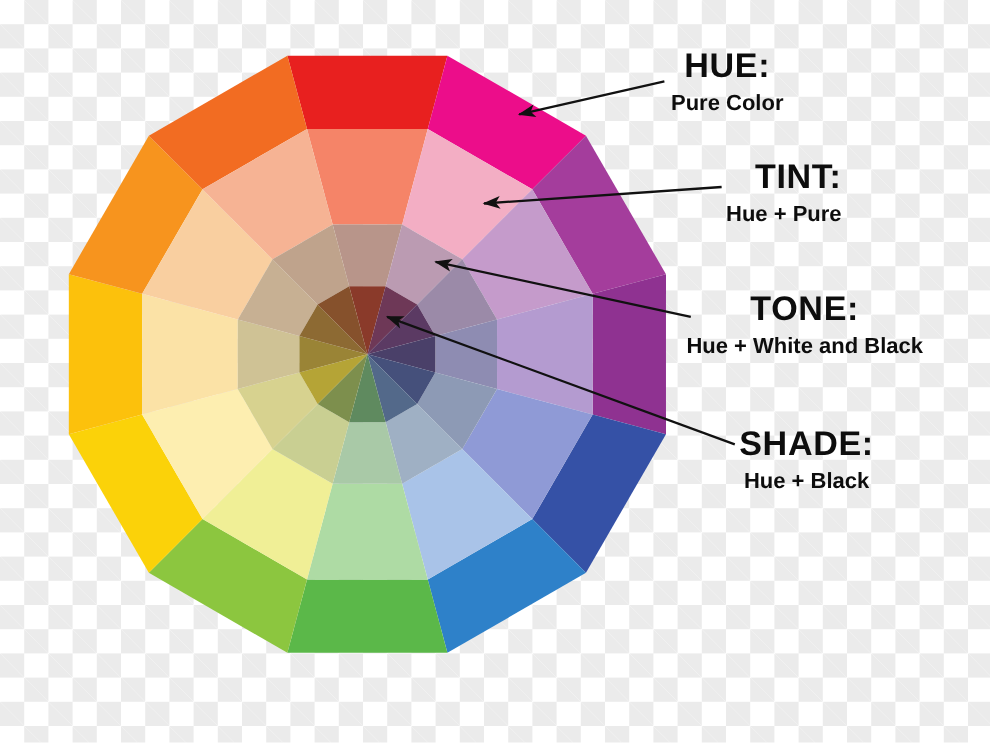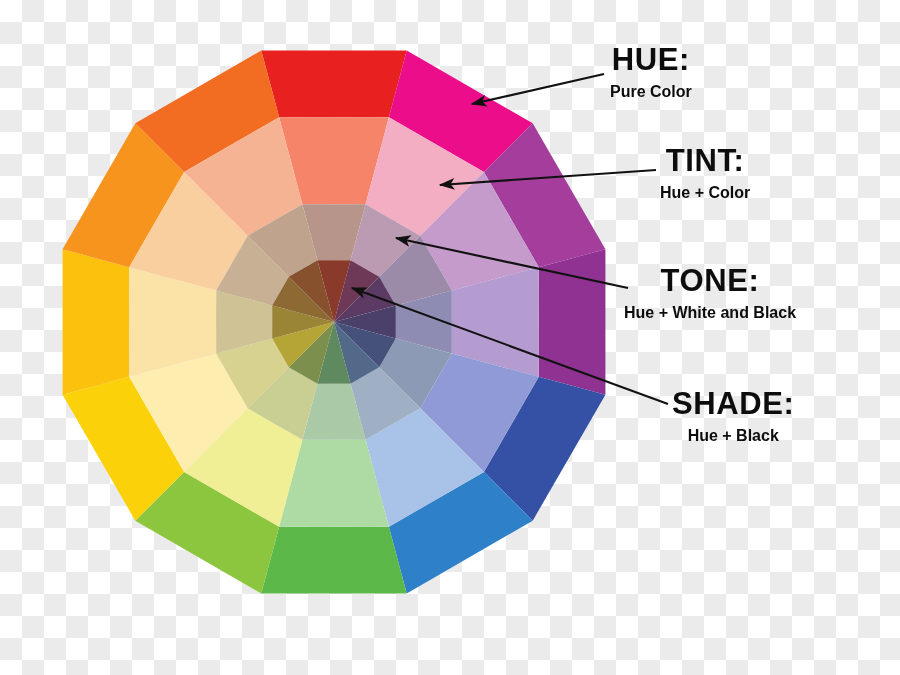--- a/index.html
+++ b/index.html
@@ -16,25 +16,25 @@
   }
   #stage{position:absolute;inset:0;width:900px;height:675px;}
   svg#wheel{position:absolute;left:0;top:0;width:900px;height:675px;display:block;}
 
   .label-block{position:absolute;text-align:center;color:#0d0d0d;}
   .label-title{
     font-size:31px;font-weight:bold;letter-spacing:0.6px;
     line-height:1.05;white-space:nowrap;
   }
   .label-sub{
-    font-size:16px;font-weight:bold;line-height:1.25;
+    font-size:20px;font-weight:bold;line-height:1.25;
     margin-top:5px;white-space:nowrap;
   }
   #lbl-hue{left:610px;top:44px;}
-  #lbl-tint{left:660px;top:145px;}
+  #lbl-tint{left:660px;top:145px;text-align:right;}
   #lbl-tone{left:624px;top:265px;}
   #lbl-shade{left:672px;top:388px;}
 </style>
 </head>
 <body>
 
 <div id="stage">
 
   <svg id="wheel" viewBox="0 0 900 675" xmlns="http://www.w3.org/2000/svg">
     <defs>
@@ -100,21 +100,21 @@
       </g>
   </svg>
 
   <div class="label-block" id="lbl-hue">
     <div class="label-title">HUE:</div>
     <div class="label-sub">Pure Color</div>
   </div>
 
   <div class="label-block" id="lbl-tint">
     <div class="label-title">TINT:</div>
-    <div class="label-sub">Hue + Color</div>
+    <div class="label-sub">Hue + Pure</div>
   </div>
 
   <div class="label-block" id="lbl-shade">
     <div class="label-title">SHADE:</div>
     <div class="label-sub">Hue + Black</div>
   </div>
 
   <div class="label-block" id="lbl-tone">
     <div class="label-title">TONE:</div>
     <div class="label-sub">Hue + White and Black</div>

